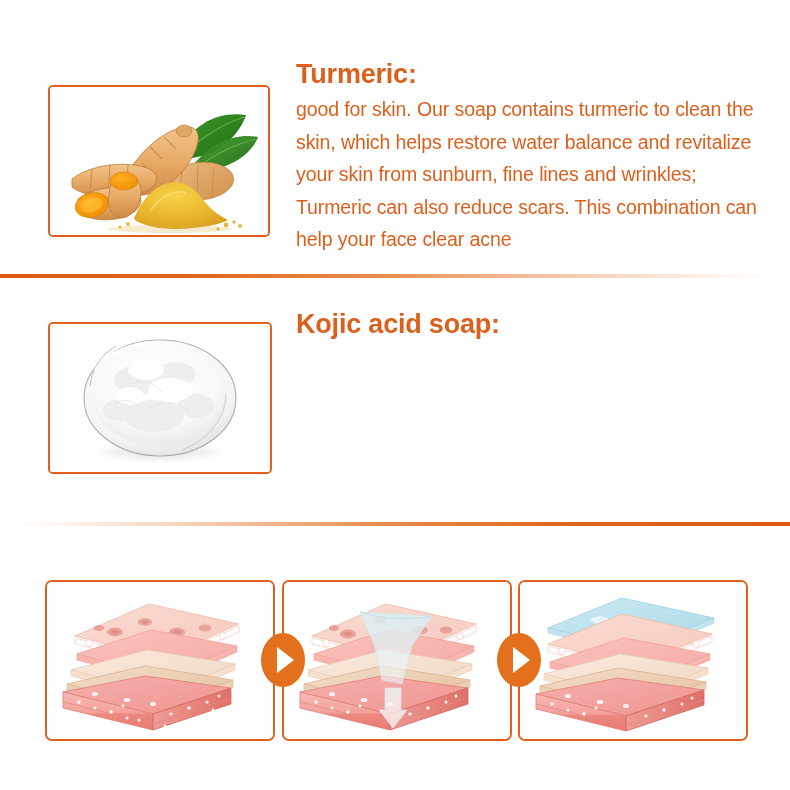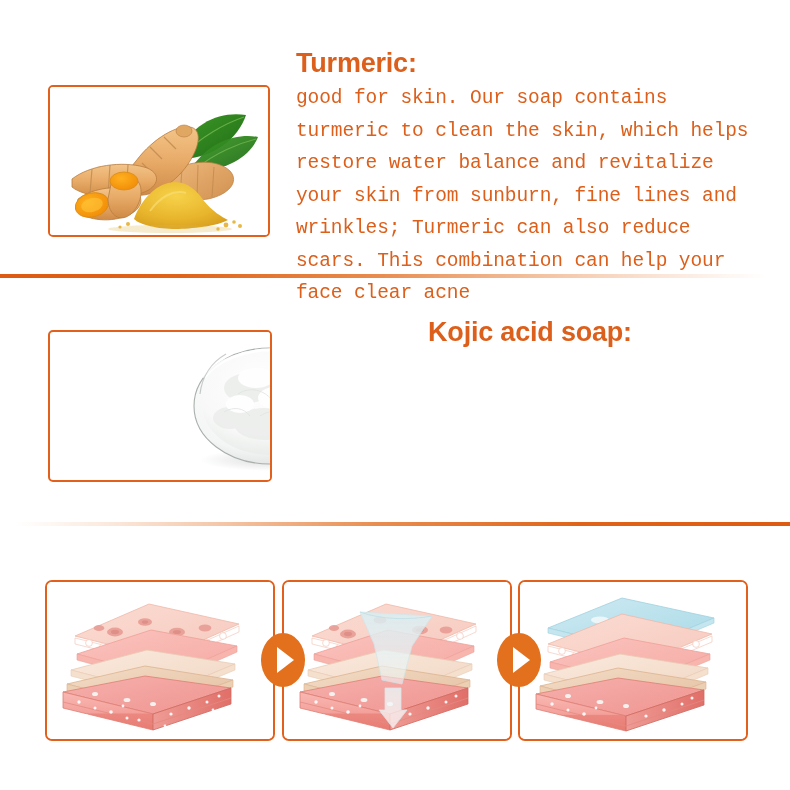--- a/index.html
+++ b/index.html
@@ -41,21 +41,20 @@
     letter-spacing: -0.2px;
     margin: 0 0 3px 0;
     white-space: nowrap;
   }
   .ing-body {
     font-size: 19.5px;
     font-weight: 400;
     line-height: 32.5px;
     letter-spacing: -0.1px;
     margin: 0;
-    font-family: Liberation Mono, monospace;
   }
 
   
   .divider {
     position: absolute;
     left: 0;
     width: 790px;
     height: 4px;
   }
   .divider.ltr {
@@ -155,29 +154,29 @@
           <circle cx="184" cy="135" r="1.8"></circle>
         <circle cx="190" cy="139" r="2"></circle>
           <circle cx="78" cy="137" r="2"></circle>
         <circle cx="70" cy="140" r="1.6"></circle>
           <circle cx="168" cy="142" r="1.7"></circle>
       </g>
       <ellipse cx="120" cy="142" rx="62" ry="4" fill="#dfb64a" opacity="0.28"></ellipse>
     </svg>
   </div>
 
-  <div class="text-col" style="left:296px; top:47px; width:462px;">
+  <div class="text-col" style="left:296px; top:58px; width:462px;">
     <div class="ing-heading">Turmeric:</div>
     <div class="ing-body">good for skin. Our soap contains turmeric to clean the skin, which helps restore water balance and revitalize your skin from sunburn, fine lines and wrinkles; Turmeric can also reduce scars. This combination can help your face clear acne</div>
   </div>
 </div>
 
 <div class="divider ltr" style="top:274px;"></div>
 
-<div class="ingredient-row" style="top:300px;height:200px;text-align:center;">
+<div class="ingredient-row" style="top:292px;height:200px;">
 
   <div class="photo-frame" style="left:48px; top:30px; width:224px; height:152px;">
     <svg class="skin-svg" width="220" height="148" viewBox="0 0 220 148">
       <defs>
         <radialGradient id="dishG" cx="0.42" cy="0.3" r="0.8">
           <stop offset="0" stop-color="#ffffff"></stop>
           <stop offset="0.72" stop-color="#f4f5f5"></stop>
           <stop offset="1" stop-color="#d8dcda"></stop>
         </radialGradient>
         <radialGradient id="powderG" cx="0.45" cy="0.32" r="0.78">

